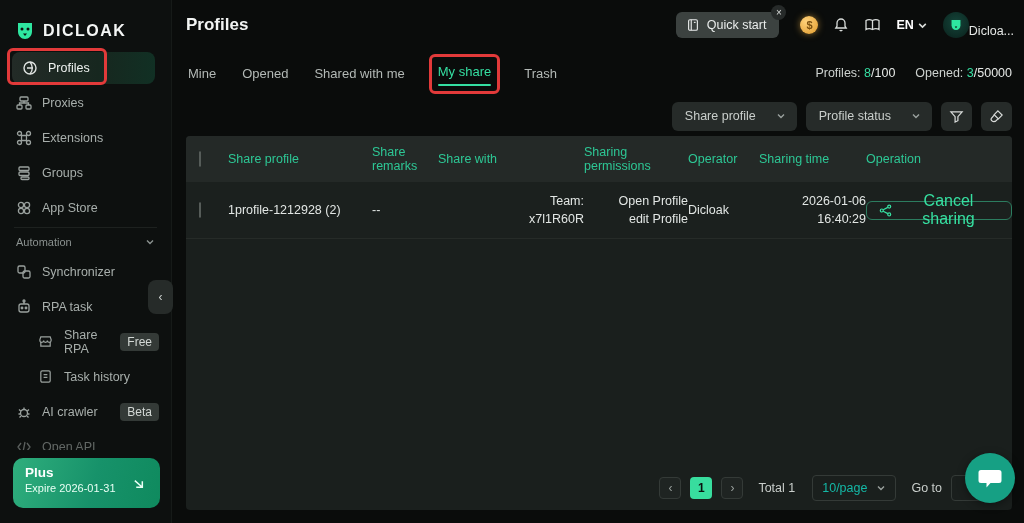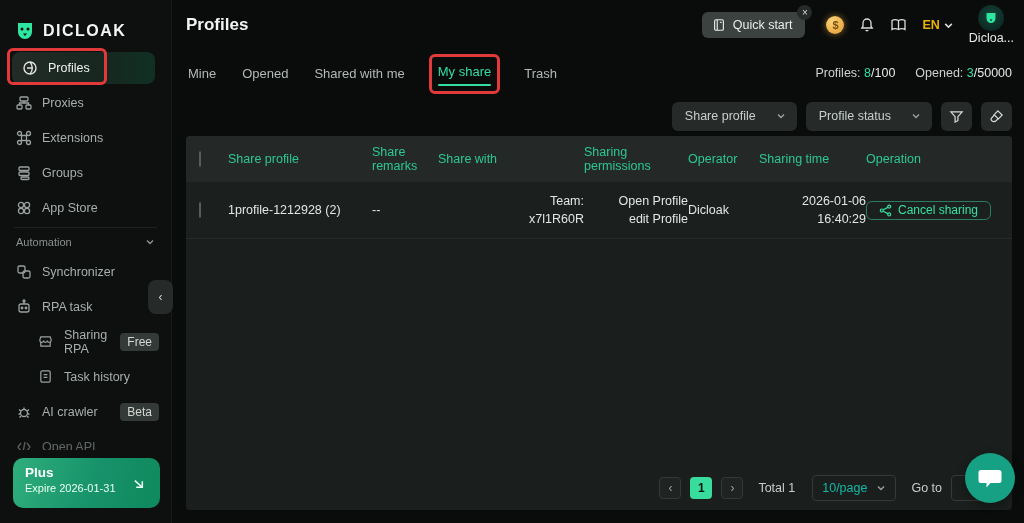--- a/index.html
+++ b/index.html
@@ -79,22 +79,22 @@
     background:#262a29; border-radius:50%; display:flex; align-items:center;
     justify-content:center; font-size:10px; color:#d8dbd9; cursor:pointer;
   }
   .coin {
     width:18px; height:18px; border-radius:50%;
     background:radial-gradient(circle at 35% 30%,#ffd27a,#e09b2d);
     box-shadow:0 0 7px rgba(240,180,70,.55);
     display:flex; align-items:center; justify-content:center;
     color:#7c5110; font-size:11px; font-weight:700; cursor:pointer;
   }
-  .lang { display:flex; align-items:center; gap:3px; font-size:12.5px; font-weight:700; color:#eab308; cursor:pointer; }
-  .user { display:flex; align-items:center; cursor:pointer;flex-direction:column; }
+  .lang { display:flex; align-items:center; gap:3px; font-size:12.5px; font-weight:700; color:#ffffff; cursor:pointer; }
+  .user { display:flex; align-items:flex-end; cursor:pointer; }
   .avatar {
     width:26px; height:26px; border-radius:50%;
     background:radial-gradient(circle at 50% 40%,#14453a,#0a201b);
     display:flex; align-items:center; justify-content:center;
   }
   .user-name { font-size:12.5px; color:#e6e9e7; }
 
   .tabs-row { height:46px; display:flex; align-items:center; padding:0 12px 0 15px; }
   .tabs { display:flex; align-items:center; gap:26px; }
   .tab { font-size:13px; color:#b3b9b6; cursor:pointer; }
@@ -135,21 +135,21 @@
   .c4 { flex:0 0 104px; } .c5 { flex:0 0 71px; } .c6 { flex:0 0 107px; }
   .c7 { flex:1; }
   .cell-line { line-height:1.45;text-align:right; }
   .checkbox {
     width:16px; height:16px; border:1.5px solid #565c59; border-radius:4px;
     background:transparent; cursor:pointer;
   }
   .cancel-btn {
     display:inline-flex; align-items:center; gap:6px; height:19px;
     padding:0 12px; border:1px solid #2c7c5f; border-radius:6px;
-    color:#36e0a1; font-size:12px; cursor:pointer; background:transparent;
+    color:#36e0a1; font-size:16px; cursor:pointer; background:transparent;
   }
   .tfill { flex:1; background:#1a1f1d; }
 
   .pagination {
     height:44px; display:flex; align-items:center; justify-content:flex-end;
     gap:9px; padding-right:15px; font-size:12.5px; color:#c9cecb;
   }
   .pg-btn {
     width:22px; height:22px; border:1px solid #343a37; border-radius:4px;
     background:#1f2422; color:#99a09d; display:flex; align-items:center;
@@ -293,21 +293,21 @@
       </span>
     </div>
 
     <div class="nav-item sub">
       <span class="ic">
         <svg width="15" height="15" viewBox="0 0 16 16" fill="none" stroke="currentColor" stroke-width="1.3">
           <path d="M2 6l1-3h10l1 3v1a2 2 0 0 1-4 0 2 2 0 0 1-4 0 2 2 0 0 1-4 0z"></path>
             <path d="M3 8.5V13h10V8.5"></path>
         </svg>
       </span>
-      <span>Sharing RPA</span>
+      <span>Share RPA</span>
       <span class="badge">Free</span>
     </div>
 
     <div class="nav-item sub">
       <span class="ic">
         <svg width="15" height="15" viewBox="0 0 16 16" fill="none" stroke="currentColor" stroke-width="1.3">
           <rect x="3" y="2" width="10" height="12" rx="1.5"></rect>
             <path d="M6 6h4M6 9h4"></path>
         </svg>
       </span>

